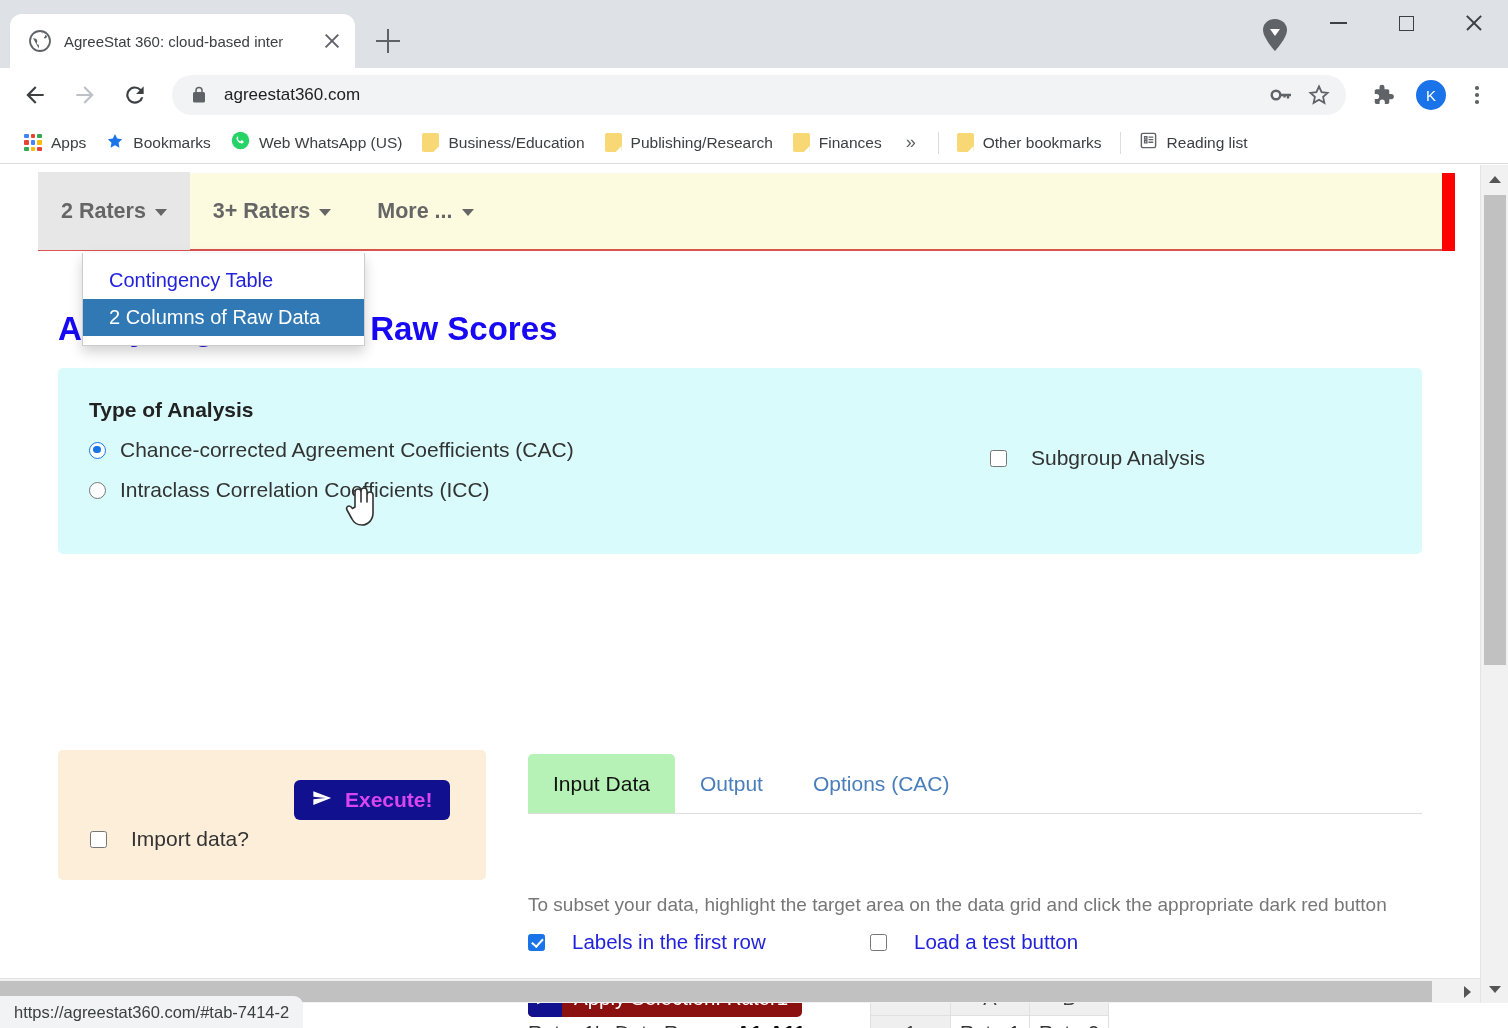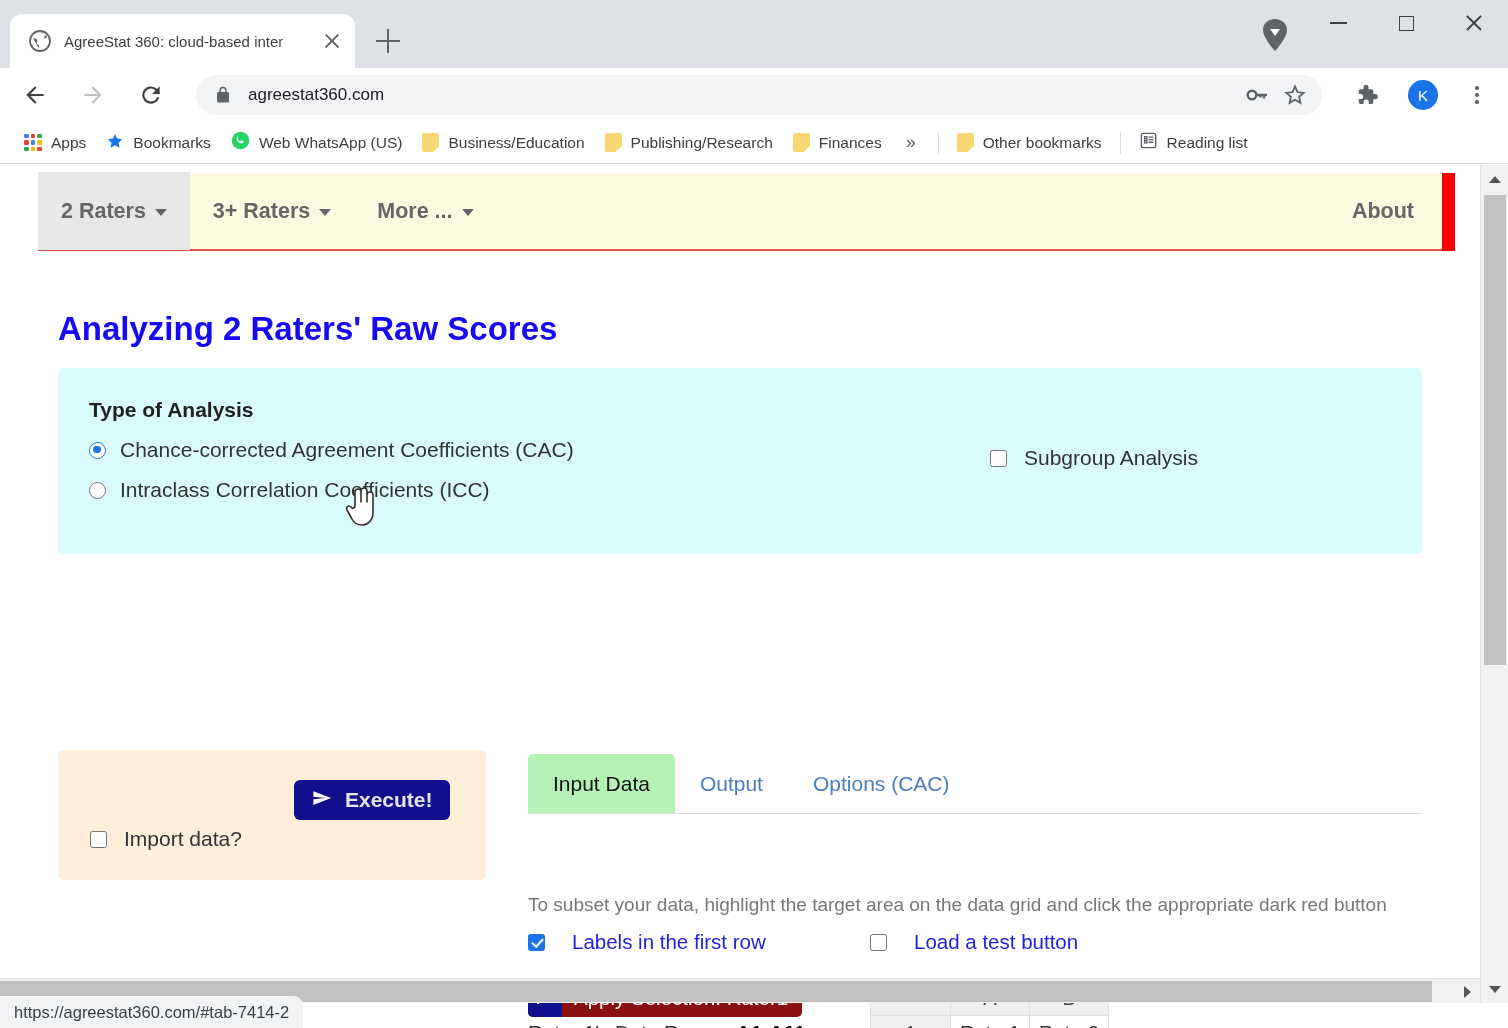--- a/index.html
+++ b/index.html
@@ -62,21 +62,21 @@
   .wc-close::after  { transform: rotate(-45deg); }
 
   .pin-badge {
     position: absolute; right: 220px; top: 18px;
     width: 26px; height: 34px;
   }
 
   
   .toolbar {
     height: 54px; background:#fff;
-    display:flex; align-items:center; padding: 0 14px; gap: 16px;
+    display:flex; align-items:center; padding: 0 14px; gap: 8px;
   }
   .nav-btn { width: 42px; height: 42px; display:flex; align-items:center; justify-content:center; }
   .omnibox {
     flex: 1 1 auto; height: 40px; background:#f1f3f4; border-radius: 20px;
     display:flex; align-items:center; padding: 0 14px; margin: 0 8px; gap: 12px;
   }
   .omnibox-url { font-size: 17px; color:#202124; flex:1 1 auto; }
   .omni-icon { width: 26px; height: 26px; display:flex; align-items:center; justify-content:center; }
   .tb-icon { width: 40px; height: 40px; display:flex; align-items:center; justify-content:center; }
   .avatar {
@@ -176,21 +176,21 @@
     width: 17px; height: 17px; border-radius: 50%; border: 1.6px solid #767676;
     background:#fff; flex:0 0 auto; position:relative;
   }
   .radio.on { border-color:#1a73e8; border-width: 1.6px; }
   .radio.on::after {
     content:""; position:absolute; left:3.2px; top:3.2px; width: 7.6px; height: 7.6px;
     border-radius:50%; background:#1a73e8;
   }
   .radio-label { font-size: 21px; color:#333; }
 
-  .checkrow { display:flex; align-items:center; gap: 17px; }
+  .checkrow { display:flex; align-items:center; gap: 24px; }
   .chk {
     width: 17px; height: 17px; border: 1.6px solid #767676; border-radius: 2.5px;
     background:#fff; flex:0 0 auto; position:relative;
   }
   .chk.on { background:#1a73e8; border-color:#1a73e8; }
   .chk.on::after {
     content:""; position:absolute; left: 4.6px; top: 1px; width: 4.5px; height: 9px;
     border: solid #fff; border-width: 0 2px 2px 0; transform: rotate(42deg);
   }
   .subgroup-box { position:absolute; left: 932px; top: 78px; }
@@ -198,21 +198,21 @@
 
   
   .panel-import {
     position:absolute; left: 58px; top: 585px; width: 428px; height: 130px;
     background:#fceed9; border-radius: 5px;
   }
   .import-check { position:absolute; left: 32px; top: 52px; margin-top: 25px; }
   .import-label { font-size: 21px; color:#333; }
   .btn-execute {
     position:absolute; left: 236px; top: 30px; height: 40px;
-    background:#11108e; color:#e5e5e5; border-radius: 6px;
+    background:#11108e; color:#d946ef; border-radius: 6px;
     display:flex; align-items:center; gap: 12px; padding: 6px 17px;
     font-size: 21px; font-weight: bold; white-space:nowrap;
   }
 
   
   .tabs-row {
     position:absolute; left: 528px; top: 589px; width: 894px; height: 60px;
     border-bottom: 1px solid #ddd;
     display:flex; align-items:stretch;
   }
@@ -467,27 +467,28 @@
           <span class="nav-caret"></span>
         </div>
         <div class="nav-item">
           <span>3+ Raters</span>
           <span class="nav-caret"></span>
         </div>
         <div class="nav-item">
           <span>More ...</span>
           <span class="nav-caret"></span>
         </div>
-        <div class="nav-item nav-right">
-          <span>About</span>
-        </div>
       </div>
 
       <div class="page-title">Analyzing 2 Raters' Raw Scores</div>
 
+      <div class="dropdown">
+        <div class="dd-item">Contingency Table</div>
+        <div class="dd-item selected">2 Columns of Raw Data</div>
+      </div>
 
       <div class="cursor-hand">
         <svg width="34" height="44" viewBox="0 0 34 44">
           <path d="M11 24V9a3 3 0 0 1 6 0v10V8a3 3 0 0 1 6 0v11V12a3 3 0 0 1 6 0v18c0 7-5 12-11 12-5 0-8-2-10-6L3 27c-1-2 0-4 2-4 1.5 0 2.5 1 3.5 2.5z" fill="#ffffff" stroke="#333" stroke-width="1.6" stroke-linejoin="round"></path>
         </svg>
       </div>
 
       <div class="panel-analysis">
         <h3>Type of Analysis</h3>
 

